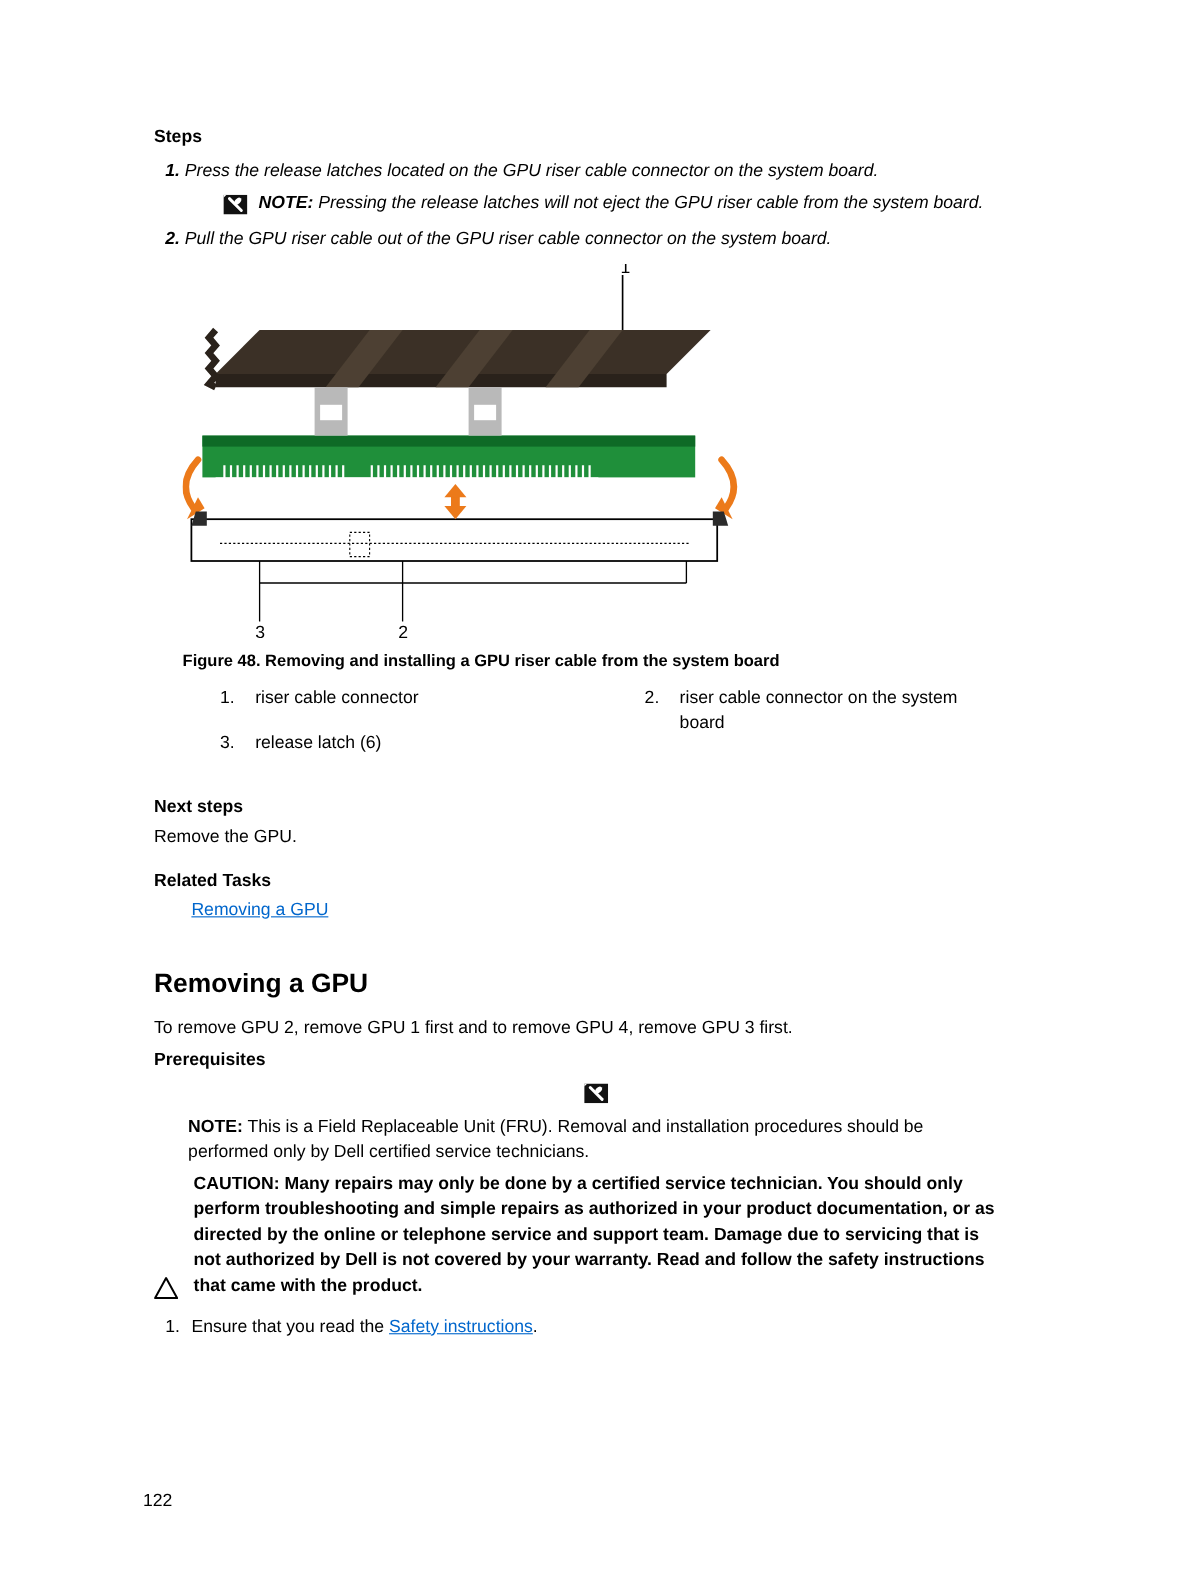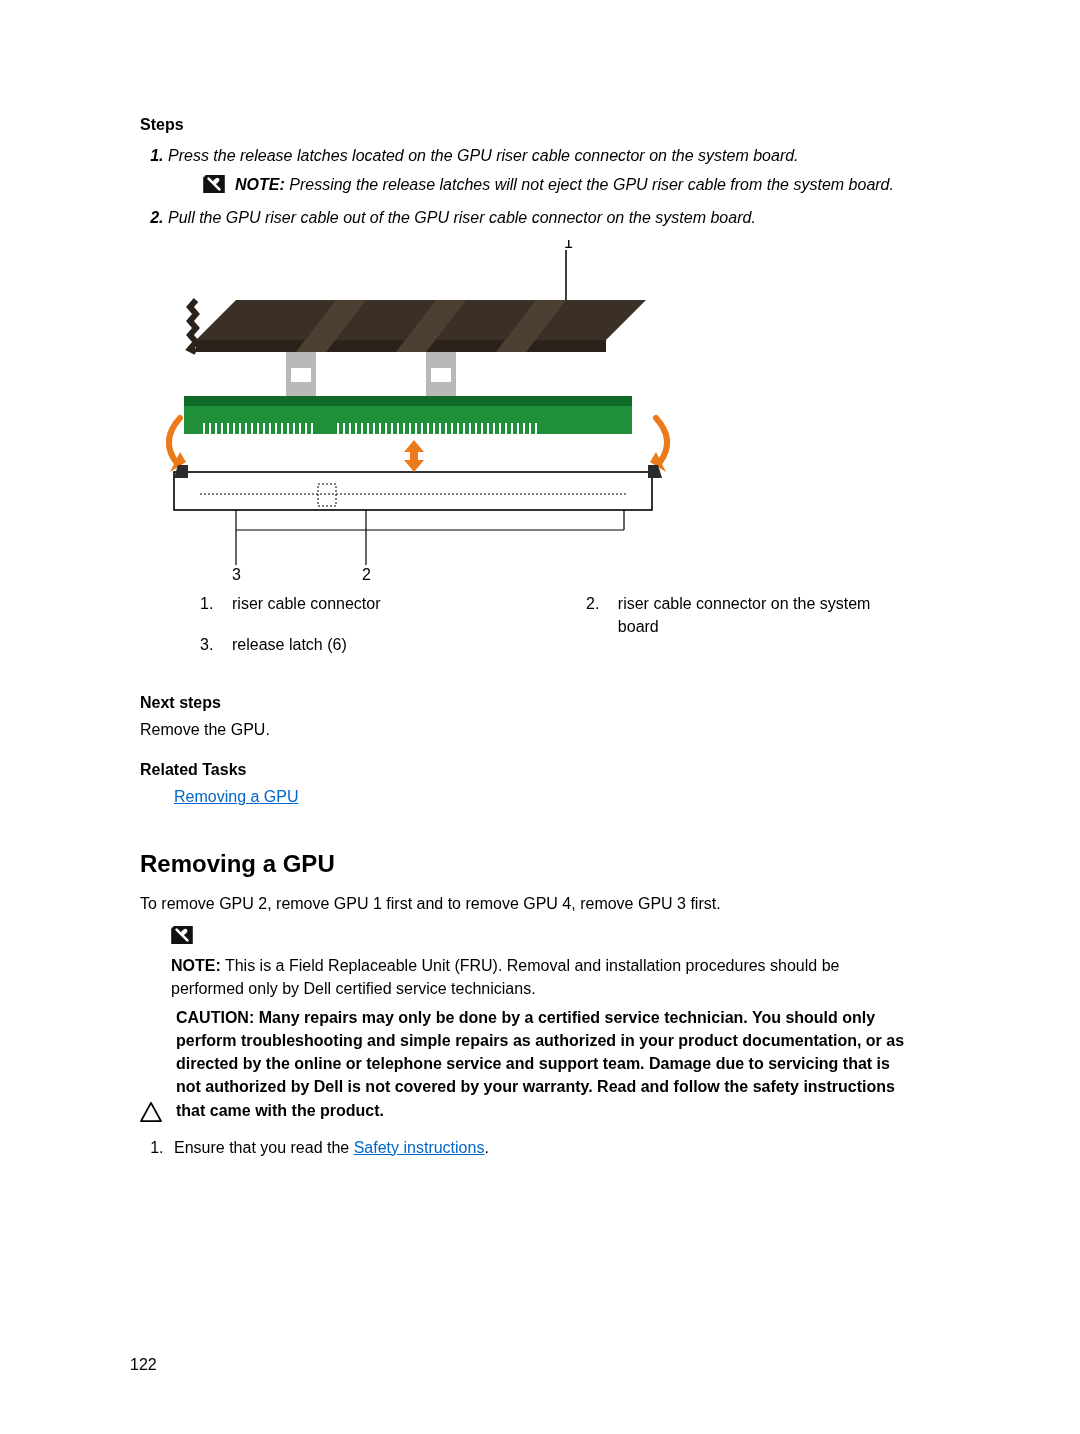--- a/index.html
+++ b/index.html
@@ -29,21 +29,21 @@
     font-style: italic;
   }
   ol.steps > li {
     margin-bottom: 10px;
   }
   ol.steps > li::marker {
     font-weight: 700;
   }
   .note-row {
     display: flex;
-    align-items: flex-start;
+    align-items: center;
     gap: 10px;
     margin: 6px 0 6px 4px;
     font-size: 16px;
     line-height: 1.45;
     padding-left: 31px;
   }
   .note-icon {
     width: 22px;
     height: 18px;
     flex: 0 0 auto;
@@ -263,20 +263,21 @@
 
       <line x1="70" y1="270" x2="70" y2="325" stroke="#000" stroke-width="1.2"></line>
       <line x1="200" y1="270" x2="200" y2="325" stroke="#000" stroke-width="1.2"></line>
       <line x1="458" y1="270" x2="458" y2="290" stroke="#000" stroke-width="1.2"></line>
       <line x1="70" y1="290" x2="458" y2="290" stroke="#000" stroke-width="1.2"></line>
       <text x="66" y="340" font-size="16">3</text>
       <text x="196" y="340" font-size="16">2</text>
     </svg>
   </div>
 
+  <div class="figure-caption">Figure 48. Removing and installing a GPU riser cable from the system board</div>
 
   <div class="legend">
     <div class="legend-col">
       <div class="legend-item">
         <span class="legend-num">1.</span>
         <span>riser cable connector</span>
       </div>
       <div class="legend-item">
         <span class="legend-num">3.</span>
         <span>release latch (6)</span>
@@ -293,20 +294,21 @@
   <div class="section-h3">Next steps</div>
   <div class="body-p">Remove the GPU.</div>
 
   <div class="section-h3">Related Tasks</div>
   <div class="body-p indent-link">
     <a class="link">Removing a GPU</a>
   </div>
 
   <div class="h2">Removing a GPU</div>
   <div class="body-p">To remove GPU 2, remove GPU 1 first and to remove GPU 4, remove GPU 3 first.</div>
+  <div class="h-small" style="margin-top:6px;">Prerequisites</div>
 
   <div class="note-row" style="margin-left:0;flex-direction:column;">
     <svg class="note-icon" viewBox="0 0 24 20">
       <polygon points="0,0 24,0 24,20 0,20" fill="#111"></polygon>
       <polygon points="0,0 3,0 0,3" fill="#fff"></polygon>
       <line x1="6" y1="4" x2="18" y2="16" stroke="#fff" stroke-width="3" stroke-linecap="round"></line>
       <ellipse cx="14.5" cy="6.5" rx="2.6" ry="4" transform="rotate(45 14.5 6.5)" fill="#fff"></ellipse>
     </svg>
     <div>
       <span class="note-label">NOTE:</span>

